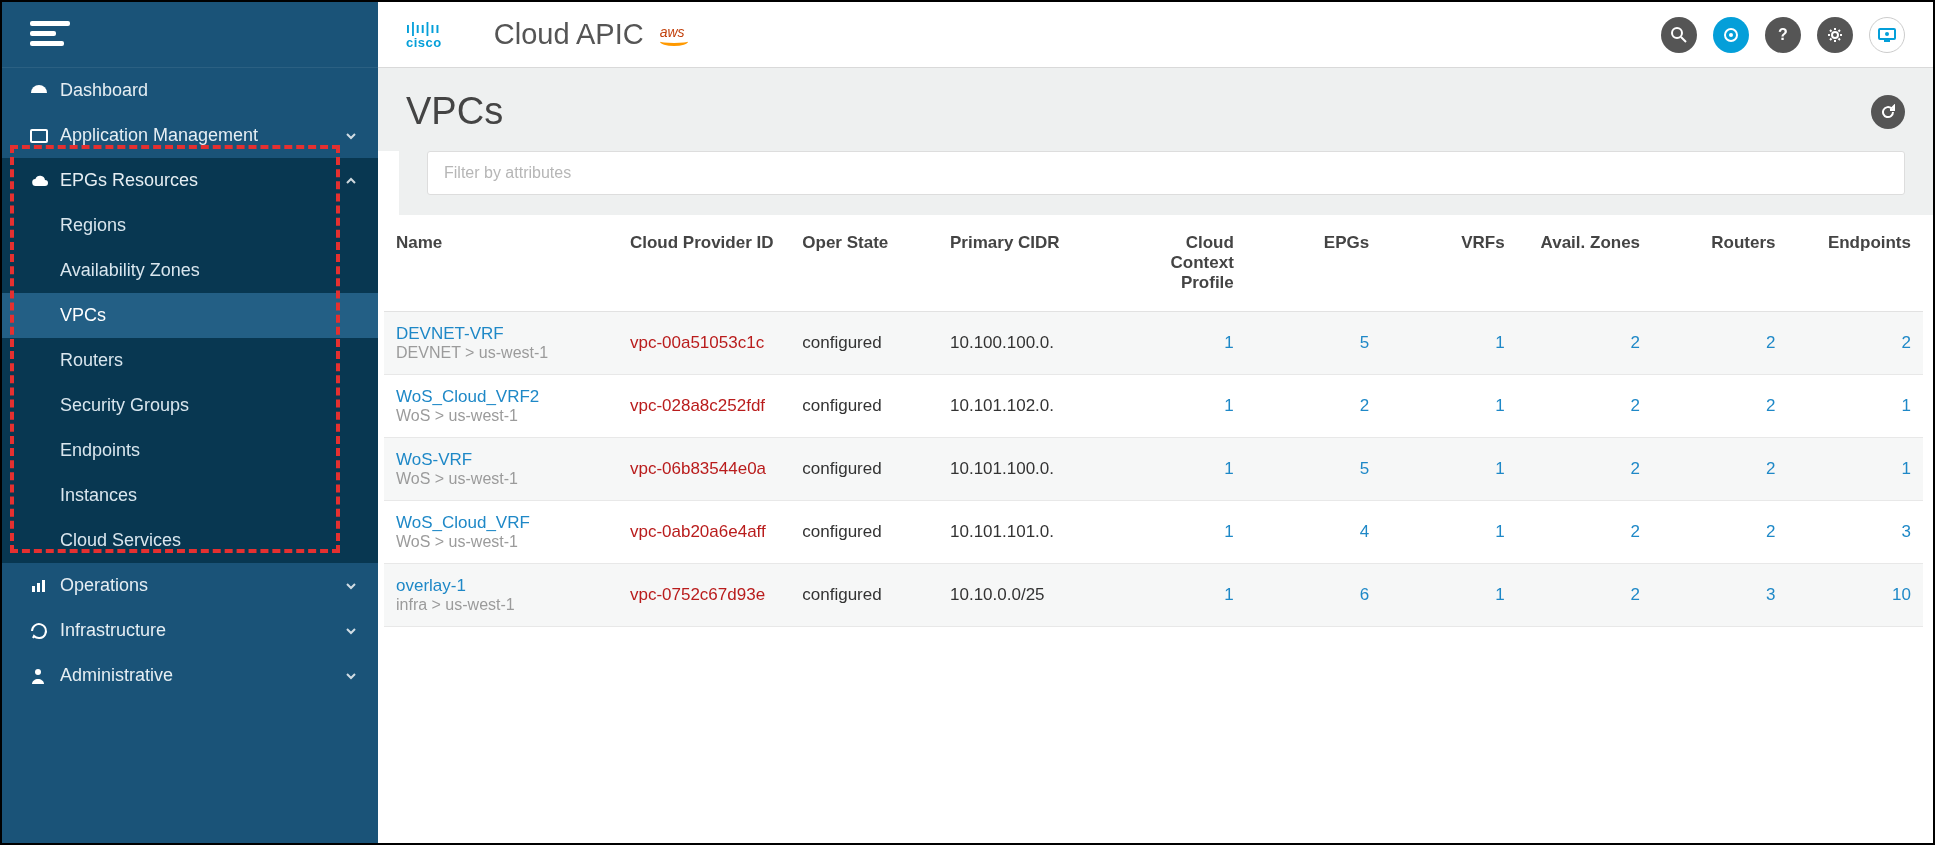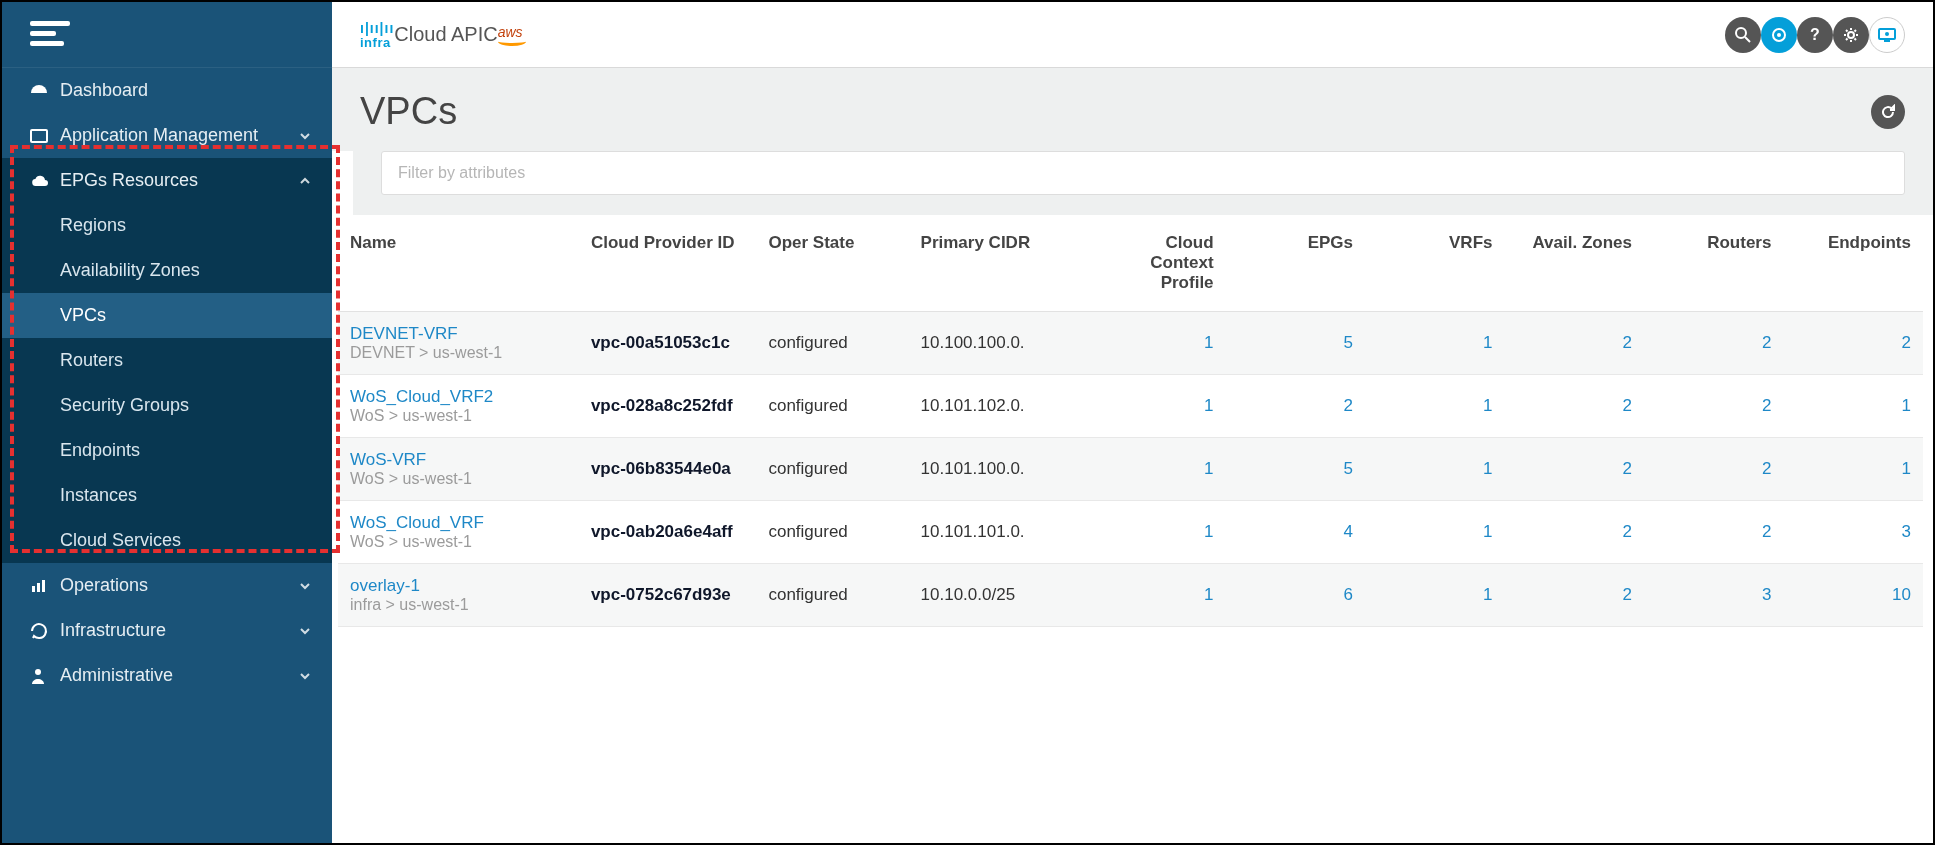--- a/index.html
+++ b/index.html
@@ -10,21 +10,21 @@
     color: #333;
     width: 1935px;
     height: 845px;
     overflow: hidden;
     border: 2px solid #000;
   }
   .app { display: flex; height: 100%; }
 
   
   .sidebar {
-    width: 330px;
+    width: 376px;
     background: #1a5378;
     color: #ffffff;
     display: flex;
     flex-direction: column;
     flex-shrink: 0;
   }
   .sidebar-top {
     height: 66px;
     display: flex;
     align-items: center;
@@ -85,25 +85,25 @@
 
   
   .main { flex:1; display:flex; flex-direction:column; background:#fff; }
 
   .topbar {
     height: 66px;
     display: flex;
     align-items: center;
     padding: 12px 28px;
     border-bottom: 1px solid #d9d9d9;
-    gap: 0;
+    gap: 16px;
   }
   .cisco-logo { color:#049fd9; font-weight:700; font-size:13px; letter-spacing:.5px; line-height:1; }
   .cisco-bars { color:#049fd9; letter-spacing:1px; font-size:14px; font-weight:700; }
-  .brand-title { font-size:20px; color:#555; font-weight:400; }
+  .brand-title { font-size:29px; color:#555; font-weight:400;margin-left:36px; }
   .aws-tag {
     font-size:14px; color:#c2410c; font-style:italic; position:relative; padding-bottom:6px;
   }
   .aws-tag::after{
     content:""; position:absolute; left:0; bottom:0; width:28px; height:6px;
     border-bottom:3px solid #ff9900; border-radius:0 0 50% 50%;
   }
   .topbar-spacer{flex:1;}
   .circle-btn {
     width:36px;height:36px;border-radius:50%;
@@ -143,21 +143,21 @@
     padding:18px 12px; border-bottom:1px solid #e2e2e2; background:#fff;
     vertical-align:top;
   }
   tbody td{
     padding:12px 12px; font-size:17px; border-bottom:1px solid #e8e8e8;
     vertical-align:middle;
   }
   tbody tr.alt td{ background:#f6f7f7; }
   .name-link{ color:#1e88c7; font-weight:500; cursor:pointer;}
   .name-sub{ color:#9b9b9b; font-size:16px; }
-  .prov-val{ color:#0f172a; word-break:break-all;font-weight:bold;}
+  .prov-val{ color:#b91c1c; word-break:break-all;}
   .num-link{ color:#1e88c7; text-align:right; cursor:pointer;}
   th.num, td.num{ text-align:right; }
   col.c-name{width:190px;}
   col.c-prov{width:140px;}
   col.c-oper{width:120px;}
   col.c-cidr{width:140px;}
   col.c-ctx{width:110px;}
   col.c-num{width:110px;}
 
   svg{display:block;}
@@ -281,21 +281,21 @@
           </svg>
       </span>
     </div>
   </nav>
 
   <div class="main">
 
     <div class="topbar">
       <div>
         <div class="cisco-bars">ı|ıı|ıı</div>
-        <div class="cisco-logo">infra</div>
+        <div class="cisco-logo">cisco</div>
       </div>
       <div class="brand-title">Cloud APIC</div>
       <div class="aws-tag">aws</div>
       <div class="topbar-spacer"></div>
       <div class="circle-btn">
         <svg width="16" height="16" viewBox="0 0 16 16">
             <circle cx="6" cy="6" r="5" fill="none" stroke="#fff" stroke-width="2"></circle>
             <line x1="10" y1="10" x2="15" y2="15" stroke="#fff" stroke-width="2"></line>
           </svg>
       </div>

